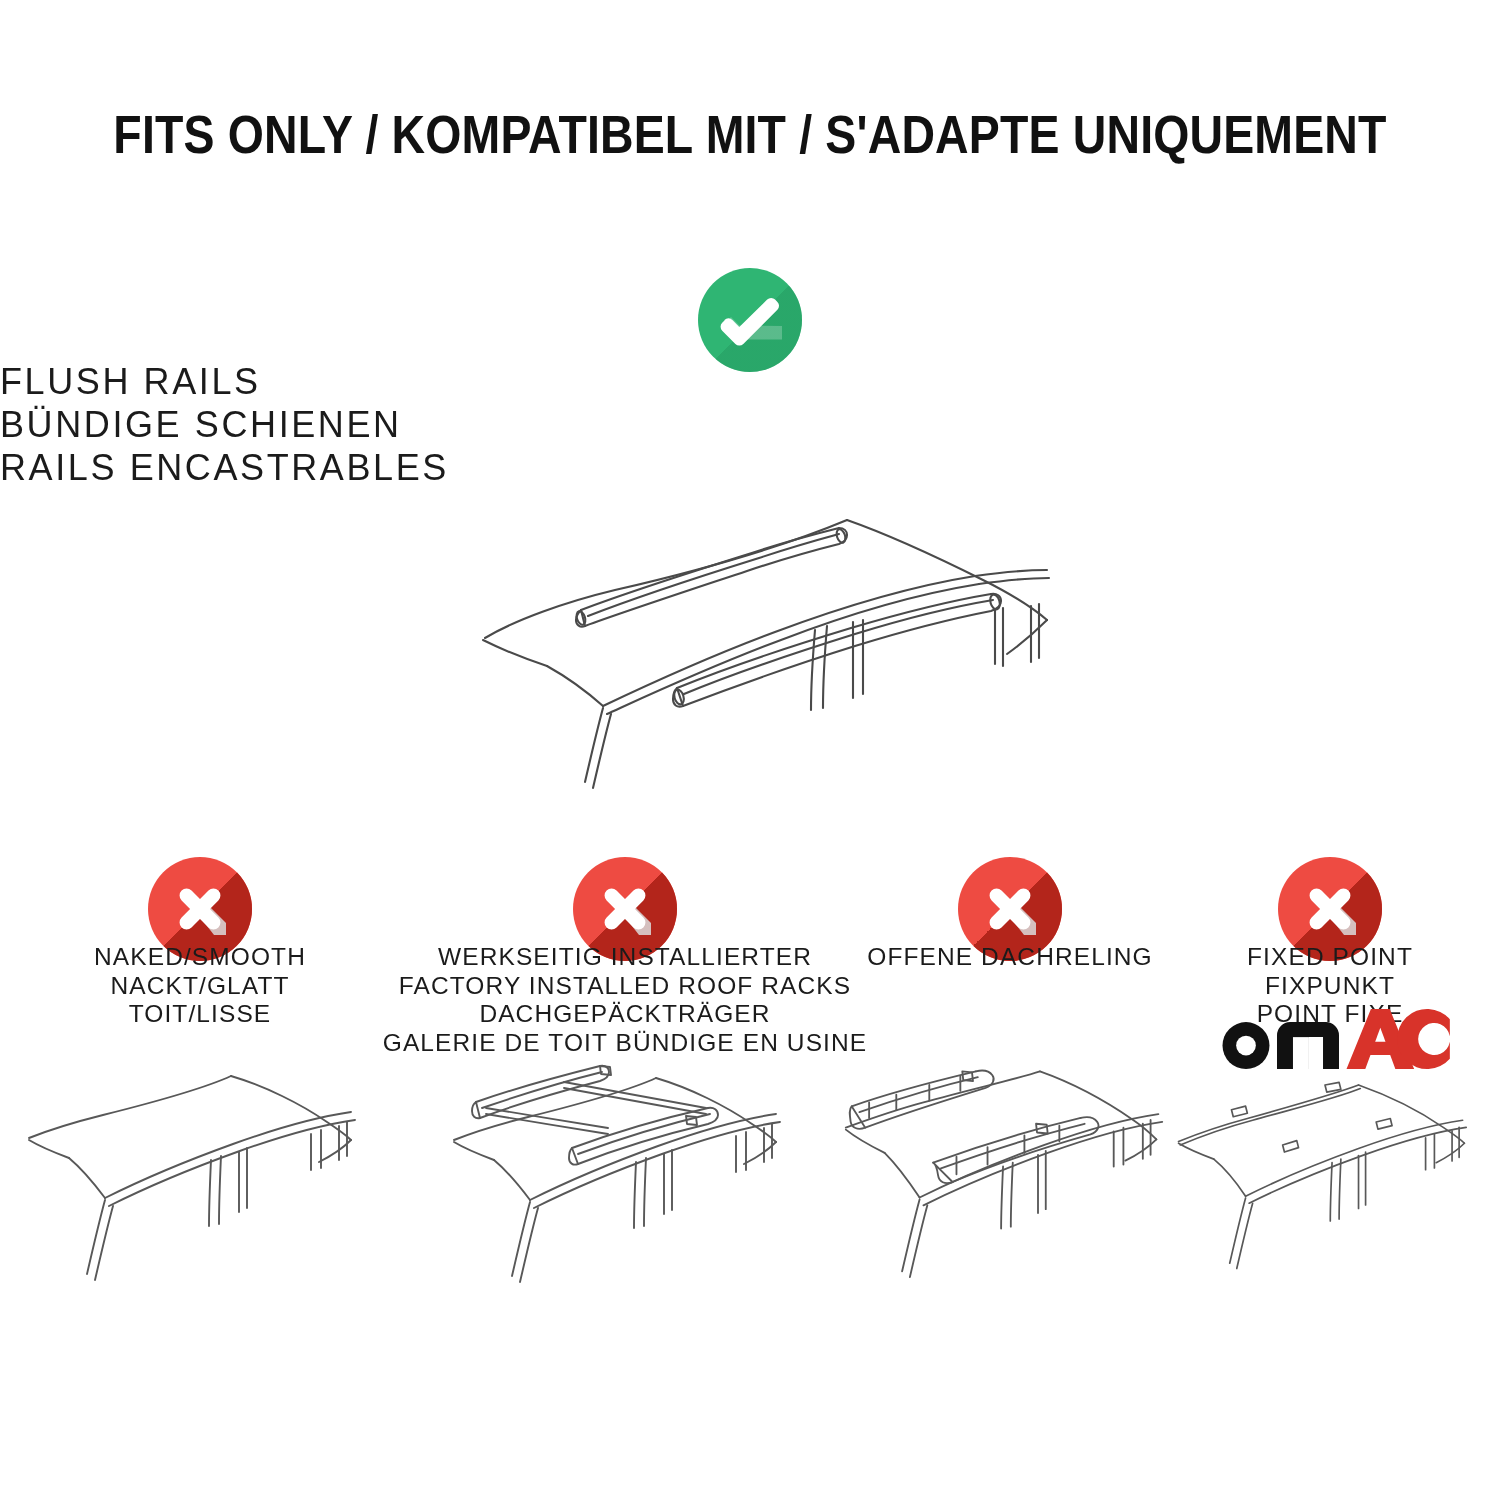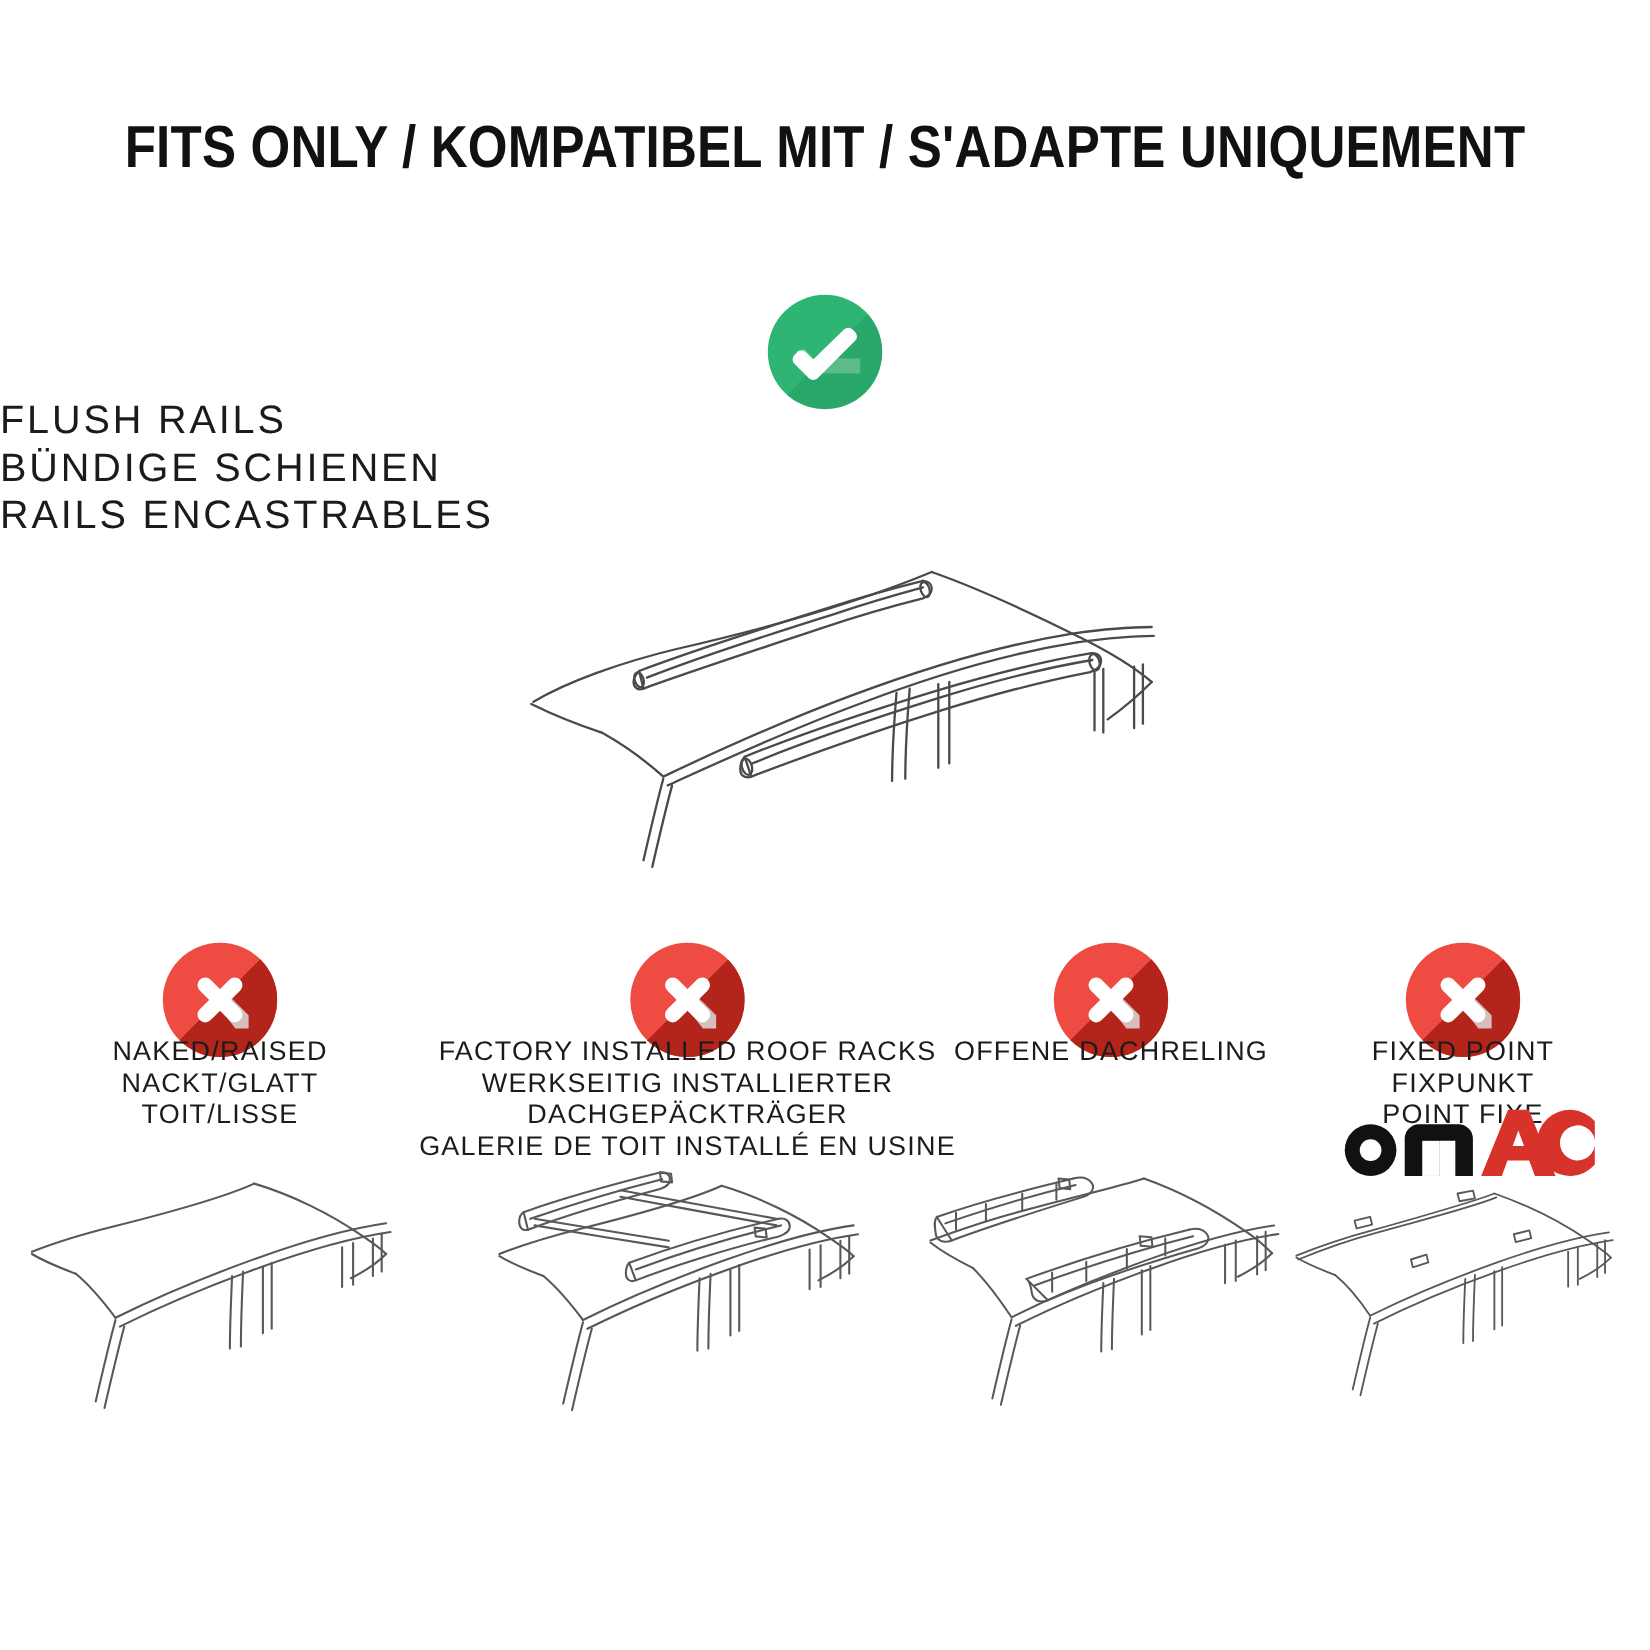--- a/index.html
+++ b/index.html
@@ -204,21 +204,21 @@
         <div class="shadow"></div>
         <svg viewBox="0 0 104 104" xmlns="http://www.w3.org/2000/svg" aria-hidden="true">
           <path d="M52 60 L62 50 L78 66 L78 78 L66 78 Z" fill="#DADADA" opacity="0.85"></path>
           <g fill="#FFFFFF">
             <rect x="26" y="45" width="52" height="14" rx="7" transform="rotate(45 52 52)"></rect>
             <rect x="26" y="45" width="52" height="14" rx="7" transform="rotate(-45 52 52)"></rect>
           </g>
         </svg>
       </div>
       <div class="col-labels">
-        <div>NAKED/RAISED</div>
+        <div>NAKED/SMOOTH</div>
         <div>NACKT/GLATT</div>
         <div>TOIT/LISSE</div>
       </div>
       <div class="col-art">
         <svg viewBox="0 0 340 245" xmlns="http://www.w3.org/2000/svg" aria-hidden="true">
           <g fill="none" stroke="#585858" stroke-width="1.9" stroke-linecap="round" stroke-linejoin="round">
             <path d="M4 78 C24 70 50 62 78 55 C130 42 180 28 206 16"></path>
             <path d="M206 16 C240 26 276 44 302 62 C314 70 322 76 326 80"></path>
             <path d="M4 80 C14 86 28 92 44 98"></path>
             <path d="M44 98 C56 108 68 122 80 138"></path>
@@ -245,24 +245,24 @@
         <div class="shadow"></div>
         <svg viewBox="0 0 104 104" xmlns="http://www.w3.org/2000/svg" aria-hidden="true">
           <path d="M52 60 L62 50 L78 66 L78 78 L66 78 Z" fill="#DADADA" opacity="0.85"></path>
           <g fill="#FFFFFF">
             <rect x="26" y="45" width="52" height="14" rx="7" transform="rotate(45 52 52)"></rect>
             <rect x="26" y="45" width="52" height="14" rx="7" transform="rotate(-45 52 52)"></rect>
           </g>
         </svg>
       </div>
       <div class="col-labels">
+        <div>WERKSEITIG INSTALLIERTER</div>
         <div>FACTORY INSTALLED ROOF RACKS</div>
-        <div>WERKSEITIG INSTALLIERTER</div>
         <div>DACHGEPÄCKTRÄGER</div>
-        <div>GALERIE DE TOIT INSTALLÉ EN USINE</div>
+        <div>GALERIE DE TOIT BÜNDIGE EN USINE</div>
       </div>
       <div class="col-art">
         <svg viewBox="0 0 340 245" xmlns="http://www.w3.org/2000/svg" aria-hidden="true">
           <g fill="none" stroke="#585858" stroke-width="1.9" stroke-linecap="round" stroke-linejoin="round">
 
             <path d="M4 80 C24 72 50 64 78 57 C130 44 180 30 206 18"></path>
             <path d="M206 18 C240 28 276 46 302 64 C314 72 322 78 326 82"></path>
             <path d="M4 82 C14 88 28 94 44 100"></path>
             <path d="M44 100 C56 110 68 124 80 140"></path>
             <path d="M80 140 C112 124 158 104 208 86 C258 68 298 58 326 54"></path>

